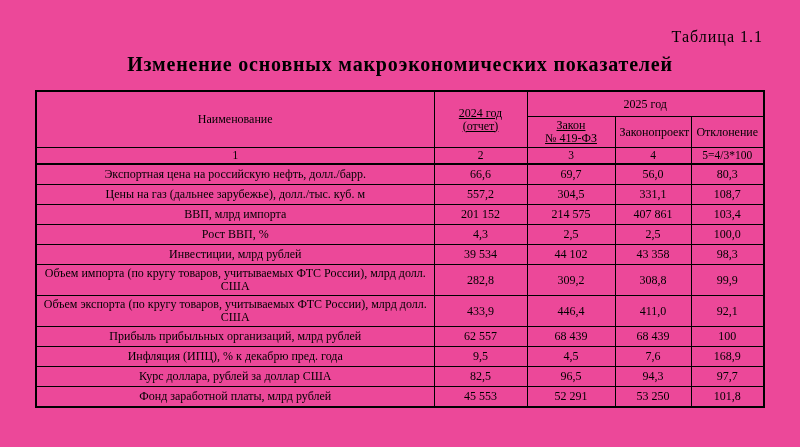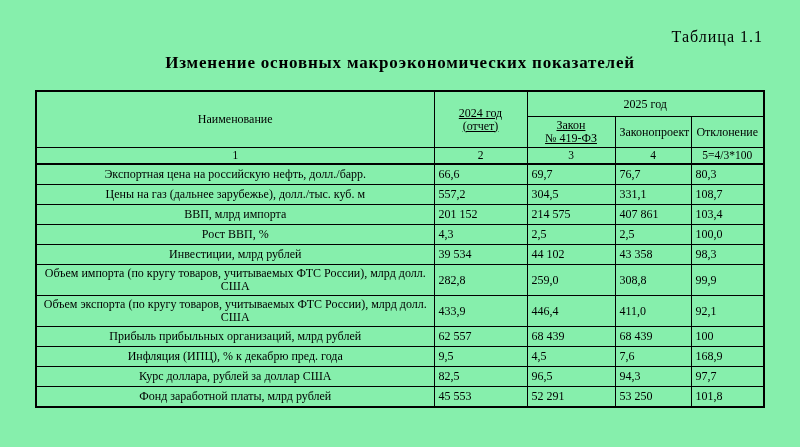--- a/index.html
+++ b/index.html
@@ -9,36 +9,36 @@
     width: 800px;
     height: 447px;
     overflow: hidden;
     font-family: "Liberation Serif", "DejaVu Serif", serif;
     color: #000000;
   }
   .page {
     position: relative;
     width: 800px;
     height: 447px;
-    background: #86efac;
+    background: #ec4899;
   }
   .table-label {
     position: absolute;
     top: 28px;
     right: 37px;
     font-size: 16px;
     letter-spacing: 1px;
   }
   .doc-title {
     position: absolute;
     top: 53px;
     left: 0;
     width: 100%;
     text-align: center;
-    font-size: 17px;
+    font-size: 20px;
     font-weight: bold;
     letter-spacing: 0.8px;
     margin: 0;
   }
   table.macro-table {
     position: absolute;
     top: 90px;
     left: 35px;
     width: 728px;
     border-collapse: collapse;
@@ -77,20 +77,21 @@
     text-align: center;
     border-bottom: 2px solid #000;
     font-size: 11.5px;
   }
   .label-cell {
     text-align: center;
     padding: 3px 4px 3px 6px;
     height: 15px;
   }
   .value-cell {
+    text-align: center;
   }
 </style>
 </head>
 <body>
 
 <div class="page">
 
   <div class="table-label">Таблица 1.1</div>
 
   <h1 class="doc-title">Изменение основных макроэкономических показателей</h1>
@@ -122,21 +123,21 @@
           <td>3</td>
           <td>4</td>
           <td>5=4/3*100</td>
         </tr>
     </thead>
     <tbody id="table-body">
         <tr>
           <td class="label-cell">Экспортная цена на российскую нефть, долл./барр.</td>
           <td class="value-cell">66,6</td>
           <td class="value-cell">69,7</td>
-          <td class="value-cell">76,7</td>
+          <td class="value-cell">56,0</td>
           <td class="value-cell">80,3</td>
         </tr>
         <tr>
           <td class="label-cell">Цены на газ (дальнее зарубежье), долл./тыс. куб. м</td>
           <td class="value-cell">557,2</td>
           <td class="value-cell">304,5</td>
           <td class="value-cell">331,1</td>
           <td class="value-cell">108,7</td>
         </tr>
         <tr>
@@ -156,21 +157,21 @@
         <tr>
           <td class="label-cell">Инвестиции, млрд рублей</td>
           <td class="value-cell">39 534</td>
           <td class="value-cell">44 102</td>
           <td class="value-cell">43 358</td>
           <td class="value-cell">98,3</td>
         </tr>
         <tr>
           <td class="label-cell">Объем импорта (по кругу товаров, учитываемых ФТС России), млрд долл. США</td>
           <td class="value-cell">282,8</td>
-          <td class="value-cell">259,0</td>
+          <td class="value-cell">309,2</td>
           <td class="value-cell">308,8</td>
           <td class="value-cell">99,9</td>
         </tr>
         <tr>
           <td class="label-cell">Объем экспорта (по кругу товаров, учитываемых ФТС России), млрд долл. США</td>
           <td class="value-cell">433,9</td>
           <td class="value-cell">446,4</td>
           <td class="value-cell">411,0</td>
           <td class="value-cell">92,1</td>
         </tr>

